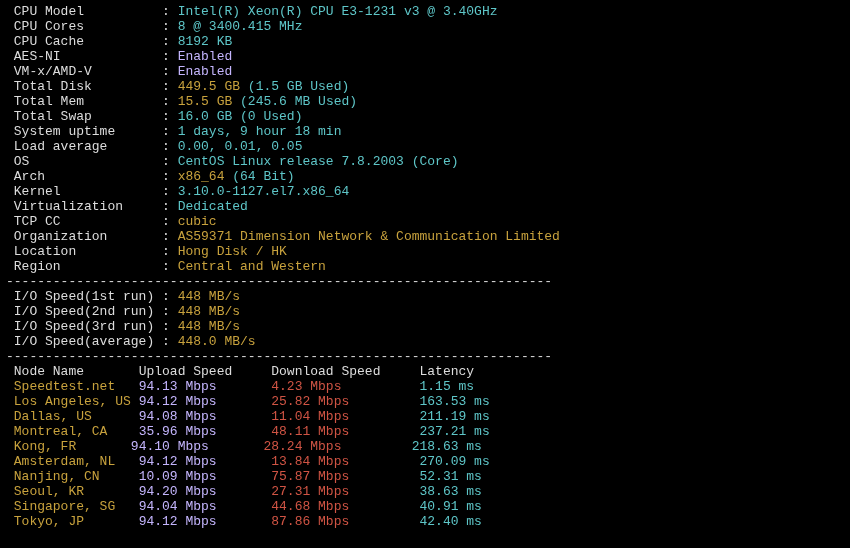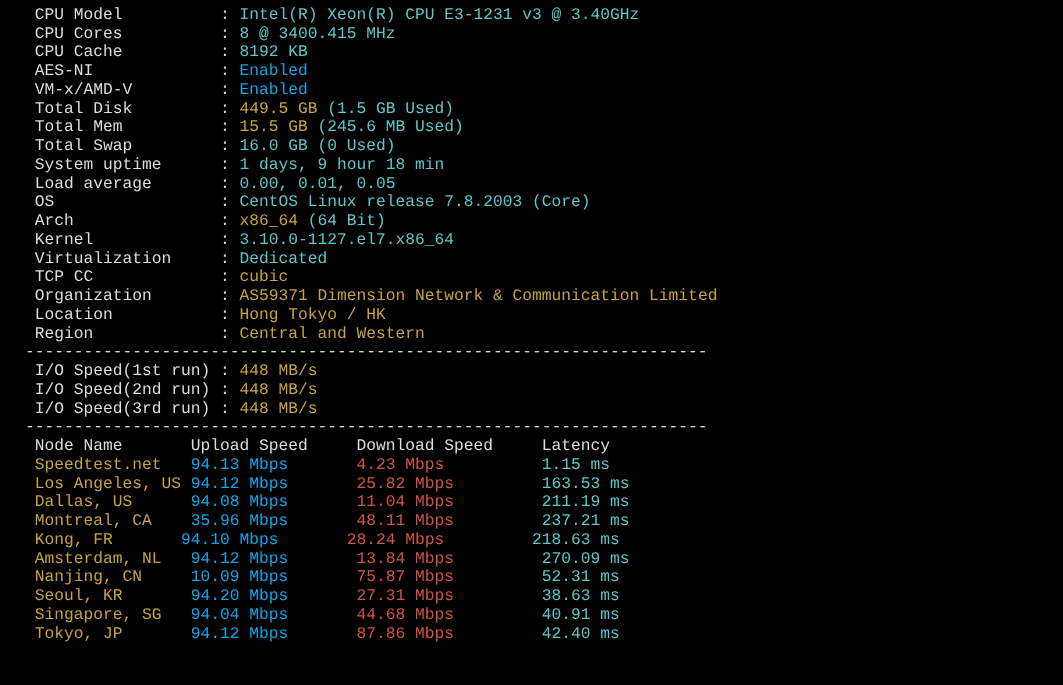--- a/index.html
+++ b/index.html
@@ -7,26 +7,26 @@
     padding: 0;
     background: #000;
     font-family: Consolas, "Courier New", monospace;
     font-size: 13px;
     line-height: 15px;
     color: #ddd;
     width: 850px;
     height: 548px;
     overflow: hidden;
   }
-  .wrap { padding: 4px 20px; }
+  .wrap { padding: 4px 6px; }
   .ln { white-space: pre; }
   .lbl { color: #ddd; }
   .col { color: #ddd; }
   .cy  { color: #5ec6c8; }   
-  .gr  { color: #0ea5e9; }   
+  .gr  { color: #c4b5fd; }   
   .yl  { color: #c8a23d; }   
   .rd  { color: #d05444; }
   .dv  { color: #ddd; }
   .hdr { color: #ddd; }
 </style>
 </head>
 <body>
 
 <div class="wrap">
 
@@ -39,28 +39,29 @@
   <div class="ln"><span class="lbl"> Total Mem          </span><span class="col">: </span><span class="yl">15.5 GB </span><span class="cy">(245.6 MB Used)</span></div>
   <div class="ln"><span class="lbl"> Total Swap         </span><span class="col">: </span><span class="cy">16.0 GB </span><span class="cy">(0 Used)</span></div>
   <div class="ln"><span class="lbl"> System uptime      </span><span class="col">: </span><span class="cy">1 days, 9 hour 18 min</span></div>
   <div class="ln"><span class="lbl"> Load average       </span><span class="col">: </span><span class="cy">0.00, 0.01, 0.05</span></div>
   <div class="ln"><span class="lbl"> OS                 </span><span class="col">: </span><span class="cy">CentOS Linux release 7.8.2003 (Core)</span></div>
   <div class="ln"><span class="lbl"> Arch               </span><span class="col">: </span><span class="yl">x86_64 </span><span class="cy">(64 Bit)</span></div>
   <div class="ln"><span class="lbl"> Kernel             </span><span class="col">: </span><span class="cy">3.10.0-1127.el7.x86_64</span></div>
   <div class="ln"><span class="lbl"> Virtualization     </span><span class="col">: </span><span class="cy">Dedicated</span></div>
   <div class="ln"><span class="lbl"> TCP CC             </span><span class="col">: </span><span class="yl">cubic</span></div>
   <div class="ln"><span class="lbl"> Organization       </span><span class="col">: </span><span class="yl">AS59371 Dimension Network &amp; Communication Limited</span></div>
-  <div class="ln"><span class="lbl"> Location           </span><span class="col">: </span><span class="yl">Hong Tokyo / HK</span></div>
+  <div class="ln"><span class="lbl"> Location           </span><span class="col">: </span><span class="yl">Hong Disk / HK</span></div>
   <div class="ln"><span class="lbl"> Region             </span><span class="col">: </span><span class="yl">Central and Western</span></div>
 
   <div class="ln dv">----------------------------------------------------------------------</div>
 
   <div class="ln"><span class="lbl"> I/O Speed(1st run) </span><span class="col">: </span><span class="yl">448 MB/s</span></div>
   <div class="ln"><span class="lbl"> I/O Speed(2nd run) </span><span class="col">: </span><span class="yl">448 MB/s</span></div>
   <div class="ln"><span class="lbl"> I/O Speed(3rd run) </span><span class="col">: </span><span class="yl">448 MB/s</span></div>
+  <div class="ln"><span class="lbl"> I/O Speed(average) </span><span class="col">: </span><span class="yl">448.0 MB/s</span></div>
 
   <div class="ln dv">----------------------------------------------------------------------</div>
 
   <div class="ln hdr"><span> Node Name       </span><span>Upload Speed     </span><span>Download Speed     </span><span>Latency    </span></div>
 
   <div id="speedtest-rows">
       <div class="ln"><span class="yl"> Speedtest.net   </span><span class="gr">94.13 Mbps       </span><span class="rd">4.23 Mbps          </span><span class="cy">1.15 ms    </span></div>
       <div class="ln"><span class="yl"> Los Angeles, US </span><span class="gr">94.12 Mbps       </span><span class="rd">25.82 Mbps         </span><span class="cy">163.53 ms  </span></div>
       <div class="ln"><span class="yl"> Dallas, US      </span><span class="gr">94.08 Mbps       </span><span class="rd">11.04 Mbps         </span><span class="cy">211.19 ms  </span></div>
       <div class="ln"><span class="yl"> Montreal, CA    </span><span class="gr">35.96 Mbps       </span><span class="rd">48.11 Mbps         </span><span class="cy">237.21 ms  </span></div>

